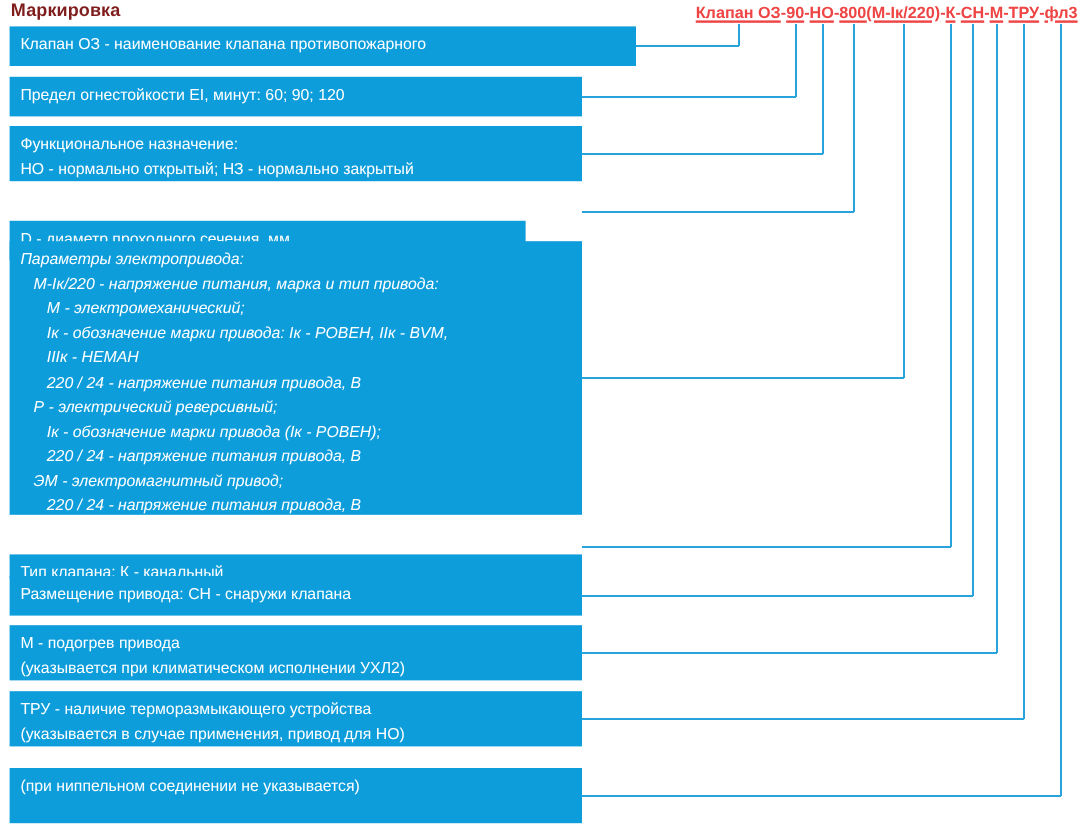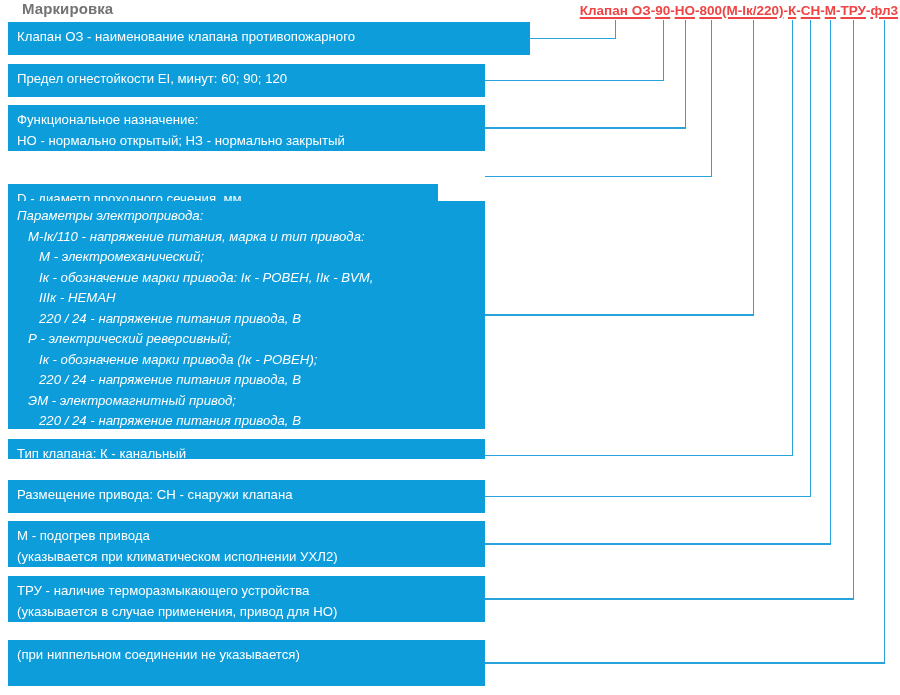--- a/index.html
+++ b/index.html
@@ -21,24 +21,23 @@
     inset: 0;
   }
 
   
   .page-title {
     position: absolute;
     left: 9px;
     top: 0px;
     font-size: 15px;
     font-weight: bold;
-    color: #737373;
+    color: #7f1d1d;
     letter-spacing: 0.1px;
     white-space: nowrap;
-    margin-left: 13px;
   }
 
   
   .code-line {
     position: absolute;
     top: 3px;
     right: 2px;
     font-size: 13.5px;
     font-weight: bold;
     color: #ef4444;
@@ -125,33 +124,33 @@
       </div>
       <div class="block" style="top: 105px; height: 46px; width: 477px;">
         <span class="ln ind-0">Функциональное назначение:</span>
         <span class="ln ind-0">НО - нормально открытый; НЗ - нормально закрытый</span>
       </div>
       <div class="block" style="top: 160px; height: 33px; width: 430px; margin-top: 24px;">
         <span class="ln ind-0">D - диаметр проходного сечения, мм</span>
       </div>
       <div class="block" style="top: 201px; height: 228px; width: 477px; font-style: italic;">
         <span class="ln ind-0">Параметры электропривода:</span>
-        <span class="ln ind-1">М-Iк/110 - напряжение питания, марка и тип привода:</span>
+        <span class="ln ind-1">М-Iк/220 - напряжение питания, марка и тип привода:</span>
         <span class="ln ind-2">М - электромеханический;</span>
         <span class="ln ind-2">Iк - обозначение марки привода: Iк - РОВЕН, IIк - BVM,</span>
         <span class="ln ind-2">IIIк - НЕМАН</span>
         <span class="ln ind-2">220 / 24 - напряжение питания привода, В</span>
         <span class="ln ind-1">Р - электрический реверсивный;</span>
         <span class="ln ind-2">Iк - обозначение марки привода (Iк - РОВЕН);</span>
         <span class="ln ind-2">220 / 24 - напряжение питания привода, В</span>
         <span class="ln ind-1">ЭМ - электромагнитный привод;</span>
         <span class="ln ind-2">220 / 24 - напряжение питания привода, В</span>
         <span class="ln ind-2">(в обозначении ЭМ марка привода не указывается)</span>
       </div>
-      <div class="block" style="top: 439px; height: 20px; width: 477px;">
+      <div class="block" style="top: 462px; height: 20px; width: 477px;">
         <span class="ln ind-0">Тип клапана: К - канальный</span>
       </div>
       <div class="block" style="top: 480px; height: 33px; width: 477px;">
         <span class="ln ind-0">Размещение привода: СН - снаружи клапана</span>
       </div>
       <div class="block" style="top: 521px; height: 46px; width: 477px;">
         <span class="ln ind-0">М - подогрев привода</span>
         <span class="ln ind-0">(указывается при климатическом исполнении УХЛ2)</span>
       </div>
       <div class="block" style="top: 576px; height: 46px; width: 477px;">

